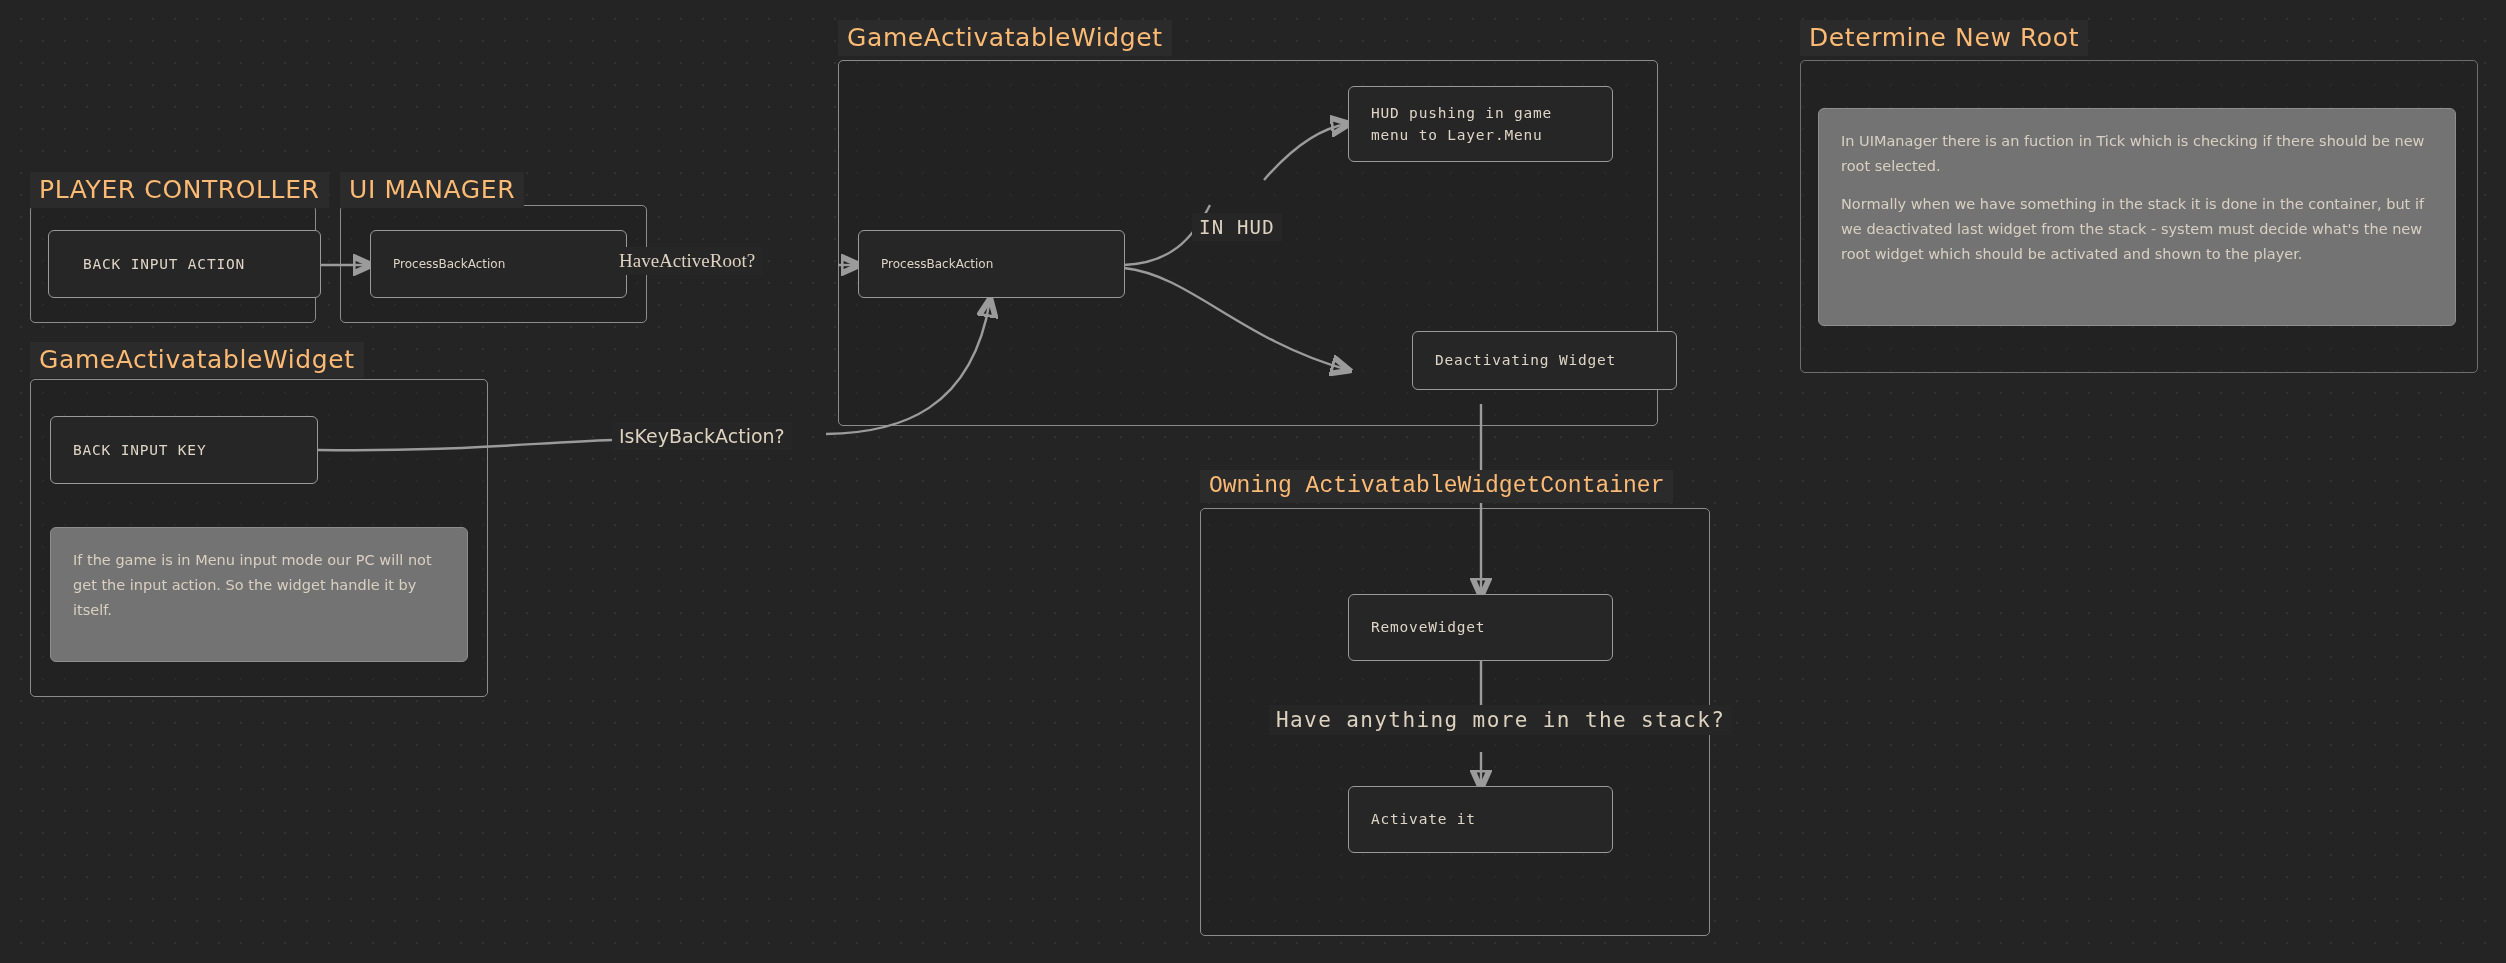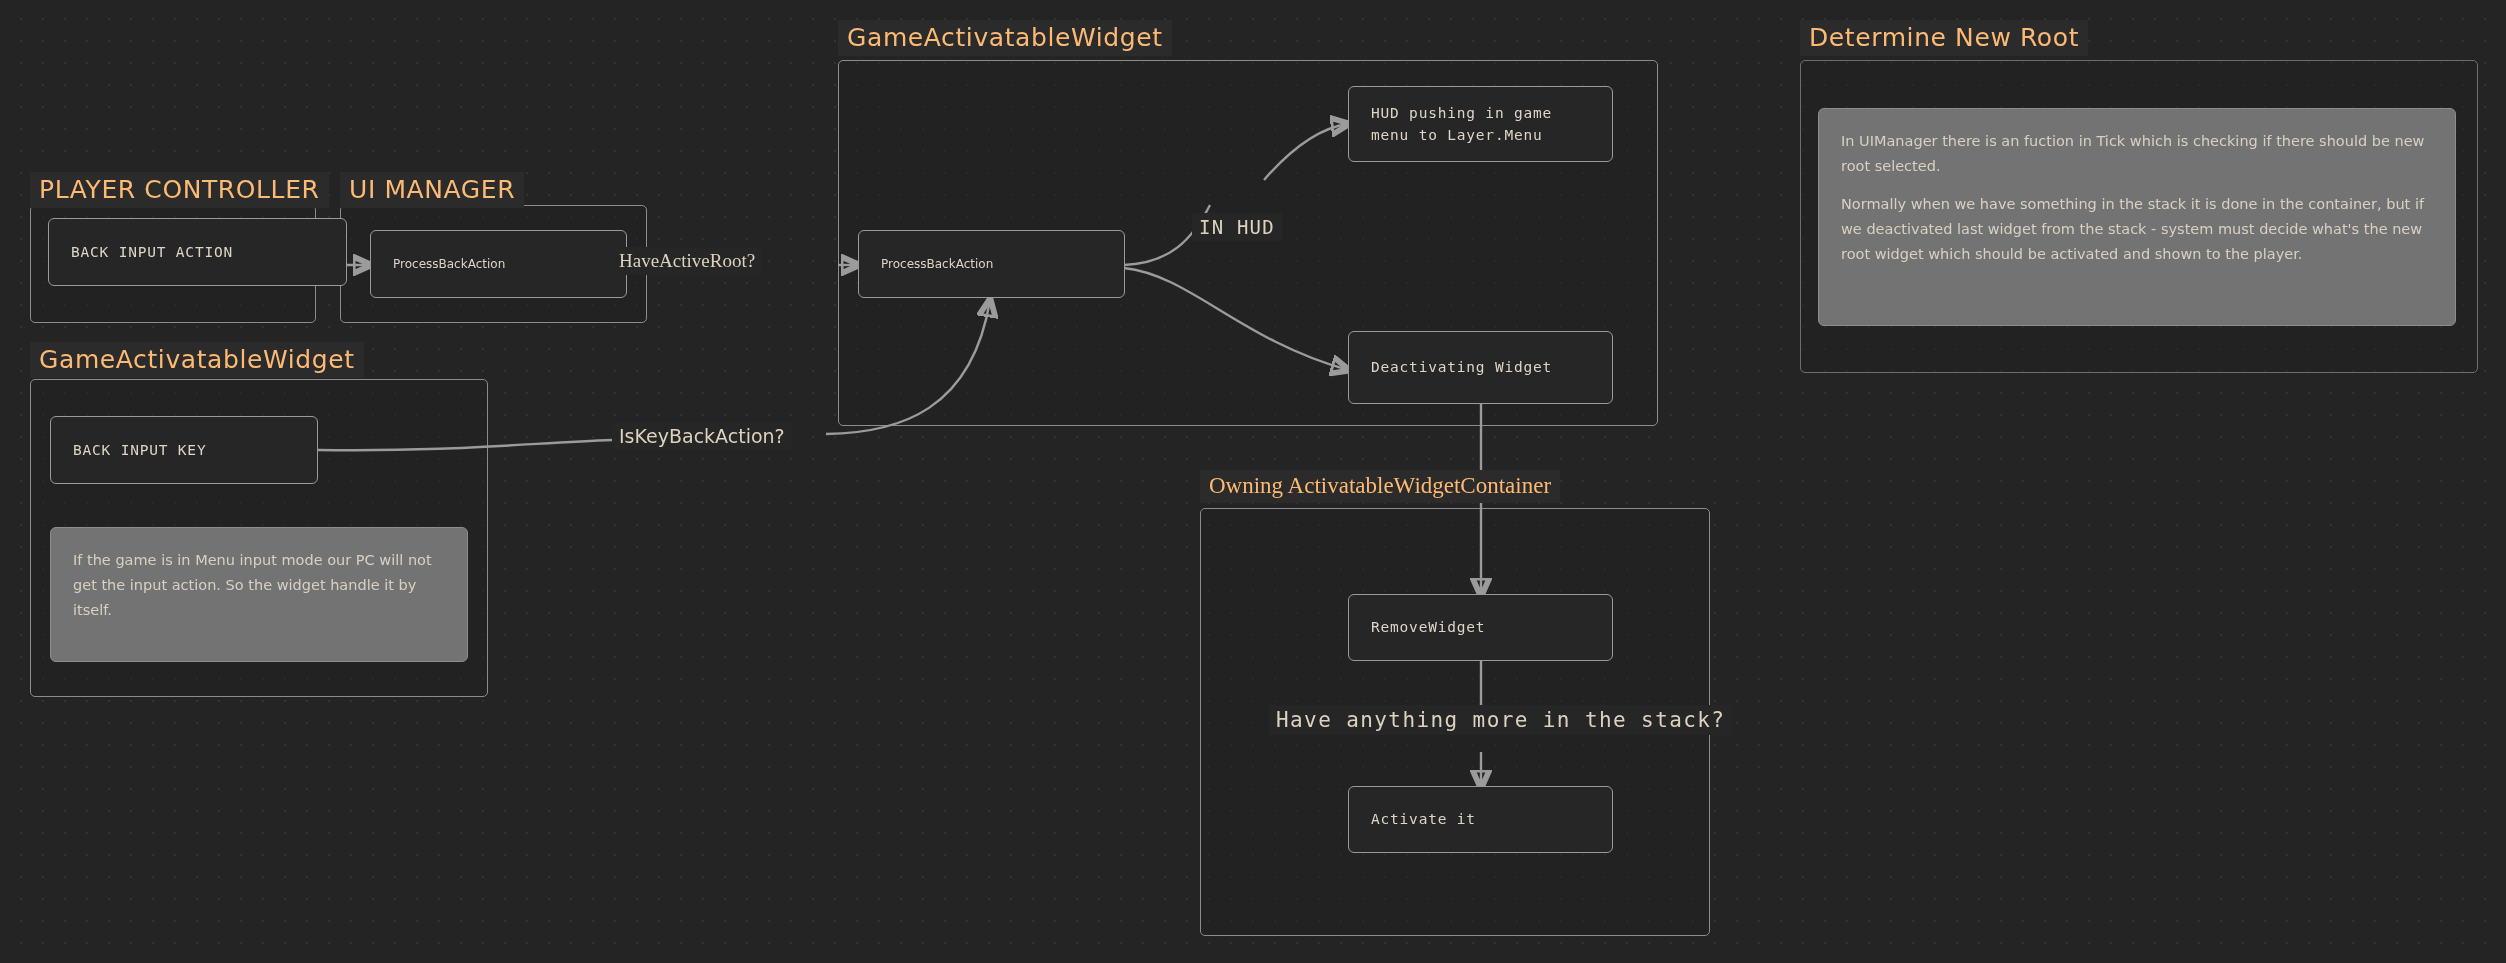--- a/index.html
+++ b/index.html
@@ -38,21 +38,21 @@
     color: #fdba74;
     font-family: "DejaVu Sans", sans-serif;
     font-size: 25px;
     letter-spacing: 0.6px;
     background: #2b2b2b;
     padding: 3px 9px 4px 9px;
     white-space: nowrap;
     z-index: 6;
   }
   .group-title.mono {
-    font-family: Liberation Serif, serif;
+    font-family: Liberation Mono, monospace;
     font-size: 23px;
     letter-spacing: 0px;
   }
 
   
   .node {
     position: absolute;
     border: 1.5px solid #9a9a9a;
     border-radius: 6px;
     background: #262626;
@@ -154,21 +154,21 @@
 
     <line x1="1481" y1="404" x2="1481" y2="595" marker-end="url(#arrow)"></line>
 
     <line x1="1481" y1="661" x2="1481" y2="710"></line>
 
     <line x1="1481" y1="752" x2="1481" y2="787" marker-end="url(#arrow)"></line>
   </svg>
 
   <div class="group-title" style="left:30px; top:172px;">PLAYER CONTROLLER</div>
   <div class="group" style="left:30px; top:205px; width:286px; height:118px;"></div>
-  <div class="node mono" style="left:48px; top:218px; width:299px; height:68px;">
+  <div class="node mono" style="left:48px; top:230px; width:273px; height:68px;padding-left:12px;">
     <span class="label">BACK INPUT ACTION</span>
   </div>
 
   <div class="group-title" style="left:340px; top:172px;">UI MANAGER</div>
   <div class="group" style="left:340px; top:205px; width:307px; height:118px;"></div>
   <div class="node" style="left:370px; top:230px; width:257px; height:68px;">
     <span class="label">ProcessBackAction</span>
   </div>
 
   <div class="edge-label" style="left:612px; top:247px;font-family:Liberation Serif, serif;">HaveActiveRoot?</div>
@@ -189,21 +189,21 @@
 
   <div class="node" style="left:858px; top:230px; width:267px; height:68px;">
     <span class="label">ProcessBackAction</span>
   </div>
 
   <div class="node mono" style="left:1348px; top:86px; width:265px; height:76px;">
     <span class="label">HUD pushing in game
 menu to Layer.Menu</span>
   </div>
 
-  <div class="node mono" style="left:1348px; top:331px; width:265px; height:73px;">
+  <div class="node mono" style="left:1412px; top:331px; width:265px; height:59px;">
     <span class="label">Deactivating Widget</span>
   </div>
 
   <div class="edge-label mono" style="left:1192px; top:177px;margin-top:36px;">IN HUD</div>
 
   <div class="group-title mono" style="left:1200px; top:470px;">Owning ActivatableWidgetContainer</div>
   <div class="group" style="left:1200px; top:508px; width:510px; height:428px;"></div>
 
   <div class="node mono" style="left:1348px; top:594px; width:265px; height:67px;">
     <span class="label">RemoveWidget</span>

